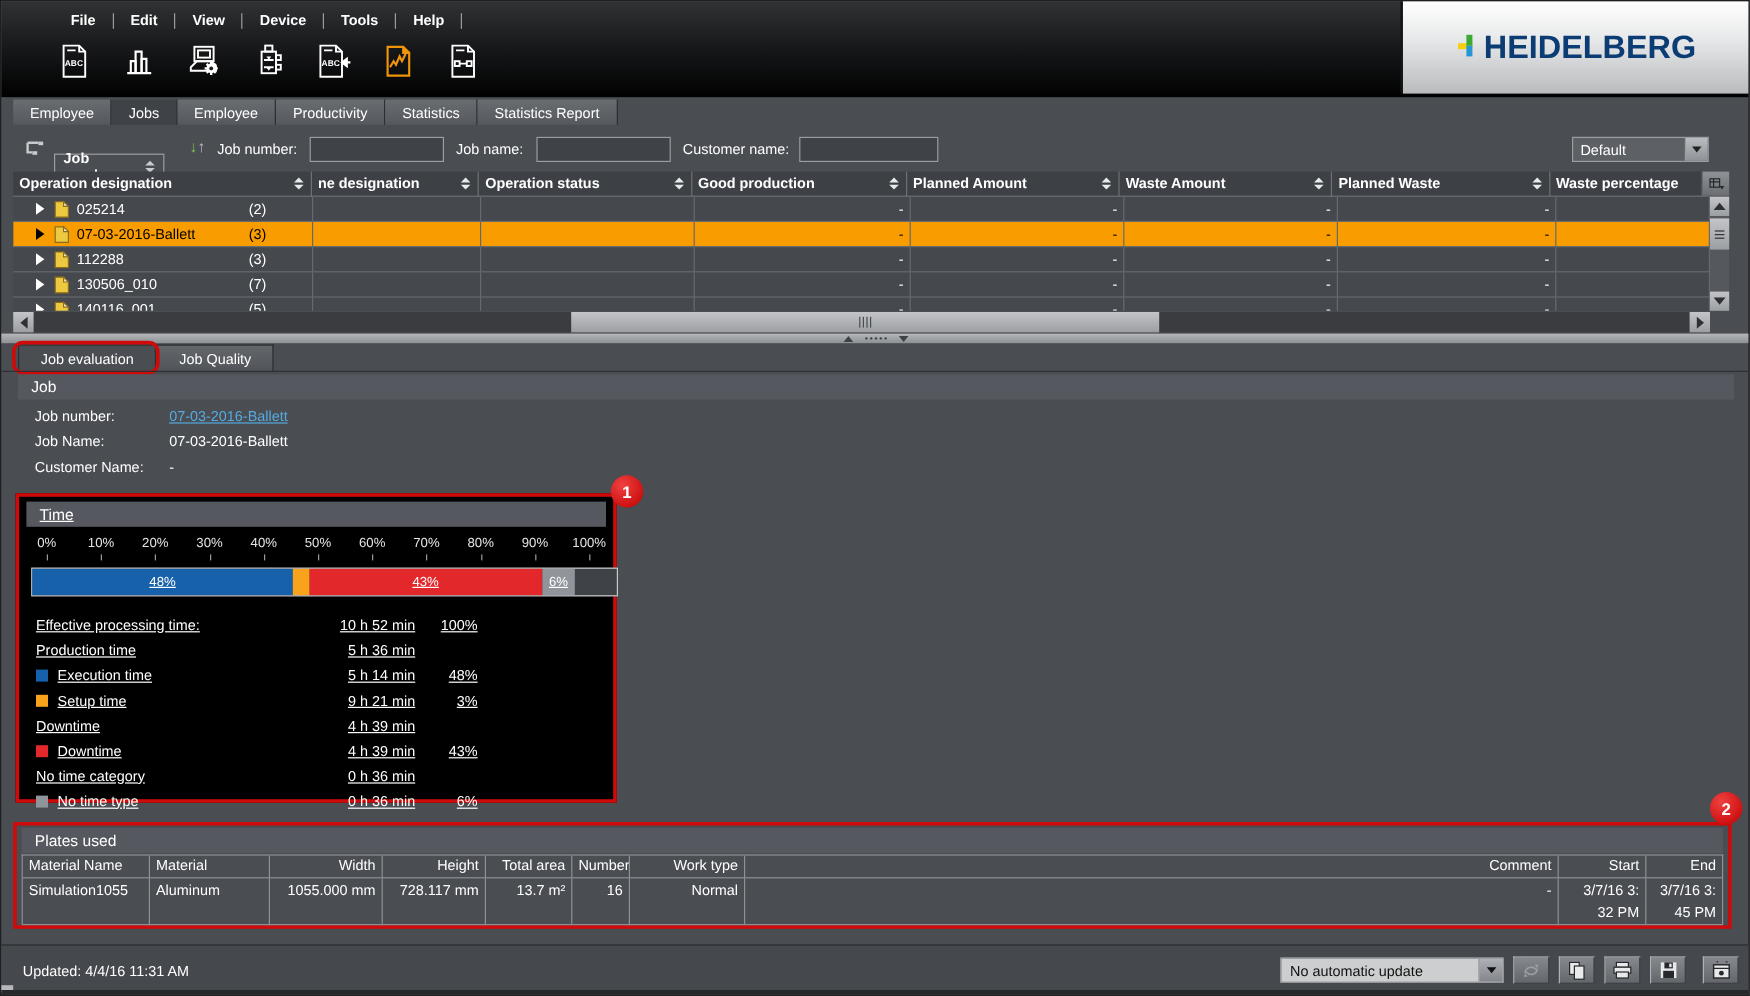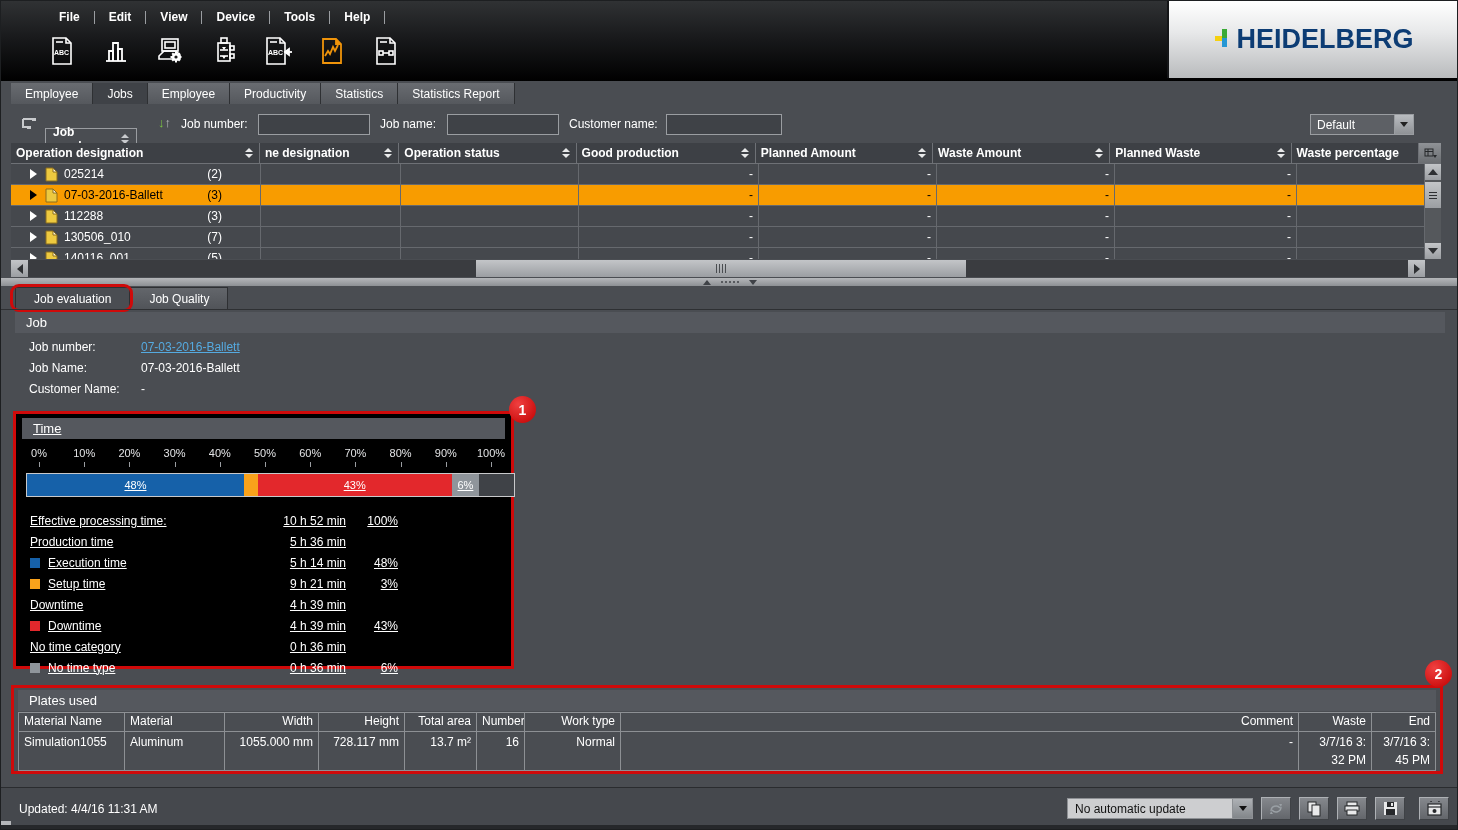--- a/index.html
+++ b/index.html
@@ -32,21 +32,21 @@
   .treeicon { position:absolute; left:20px; top:13px; }
   .sort-select { position:absolute; left:44px; top:9px; width:92px; height:22px; border:1px solid #9a9da1;
     display:flex; align-items:center; justify-content:space-between; padding:0 7px; font-weight:bold; cursor:pointer;margin-top:15px; }
   .updown { display:flex; flex-direction:column; gap:2px; align-items:center; }
   .updown .up { width:0;height:0;border-left:4px solid transparent;border-right:4px solid transparent;border-bottom:4px solid #c8cacd; }
   .updown .dn { width:0;height:0;border-left:4px solid transparent;border-right:4px solid transparent;border-top:4px solid #c8cacd; }
   .sortorder { position:absolute; left:157px; top:11px; font-size:13px; font-weight:bold; }
   .sortorder .g { color:#7ac143; } .sortorder .w { color:#b9bcbf; }
   .f-label { position:absolute; top:13px; font-size:12px; }
   .f-input { position:absolute; top:10px; height:21px; background:#3f4247; border:1px solid #9a9da1; color:#fff; padding:0 4px; font-size:12px; }
-  .preset { position:absolute; left:1309px; top:10px; width:104px; height:21px; border:1px solid #9a9da1; background:#5d6065;
+  .preset { position:absolute; left:1309px; top:10px; width:114px; height:21px; border:1px solid #9a9da1; background:#5d6065;
     display:flex; align-items:center; cursor:pointer; }
   .preset .txt { flex:1; padding-left:6px; }
   .preset .arr { width:19px; height:100%; background:linear-gradient(#b9bcc0,#8f9296); display:flex; align-items:center; justify-content:center; border-left:1px solid #9a9da1; }
   .preset .arr i { width:0;height:0;border-left:4px solid transparent;border-right:4px solid transparent;border-top:5px solid #222; }
   
   .dtable { position:absolute; left:10px; top:142px; width:1430px; }
   .thead { display:flex; height:21px; background:#3d4045; font-weight:bold; }
   .th { position:relative; display:flex; align-items:center; padding:0 5px; border-right:1px solid #6e7176; border-bottom:1px solid #6e7176; overflow:hidden; white-space:nowrap; cursor:pointer; }
   .th .updown { position:absolute; right:6px; }
   .th .updown .up { border-bottom-color:#e8e9ea; } .th .updown .dn { border-top-color:#e8e9ea; }
@@ -631,21 +631,21 @@
     <div class="ptable">
       <div class="prow hd">
         <div class="pc c-matname">Material Name</div>
         <div class="pc c-mat">Material</div>
         <div class="pc c-w r">Width</div>
         <div class="pc c-h r">Height</div>
         <div class="pc c-area r">Total area</div>
         <div class="pc c-num r">Number</div>
         <div class="pc c-wt r">Work type</div>
         <div class="pc c-com r">Comment</div>
-        <div class="pc c-st r">Waste</div>
+        <div class="pc c-st r">Start</div>
         <div class="pc c-en r">End</div>
       </div>
       <div class="prow bd">
         <div class="pc c-matname" style="word-break:break-all">Simulation1055</div>
         <div class="pc c-mat">Aluminum</div>
         <div class="pc c-w r">1055.000 mm</div>
         <div class="pc c-h r">728.117 mm</div>
         <div class="pc c-area r">13.7 m²</div>
         <div class="pc c-num r">16</div>
         <div class="pc c-wt r">Normal</div>

